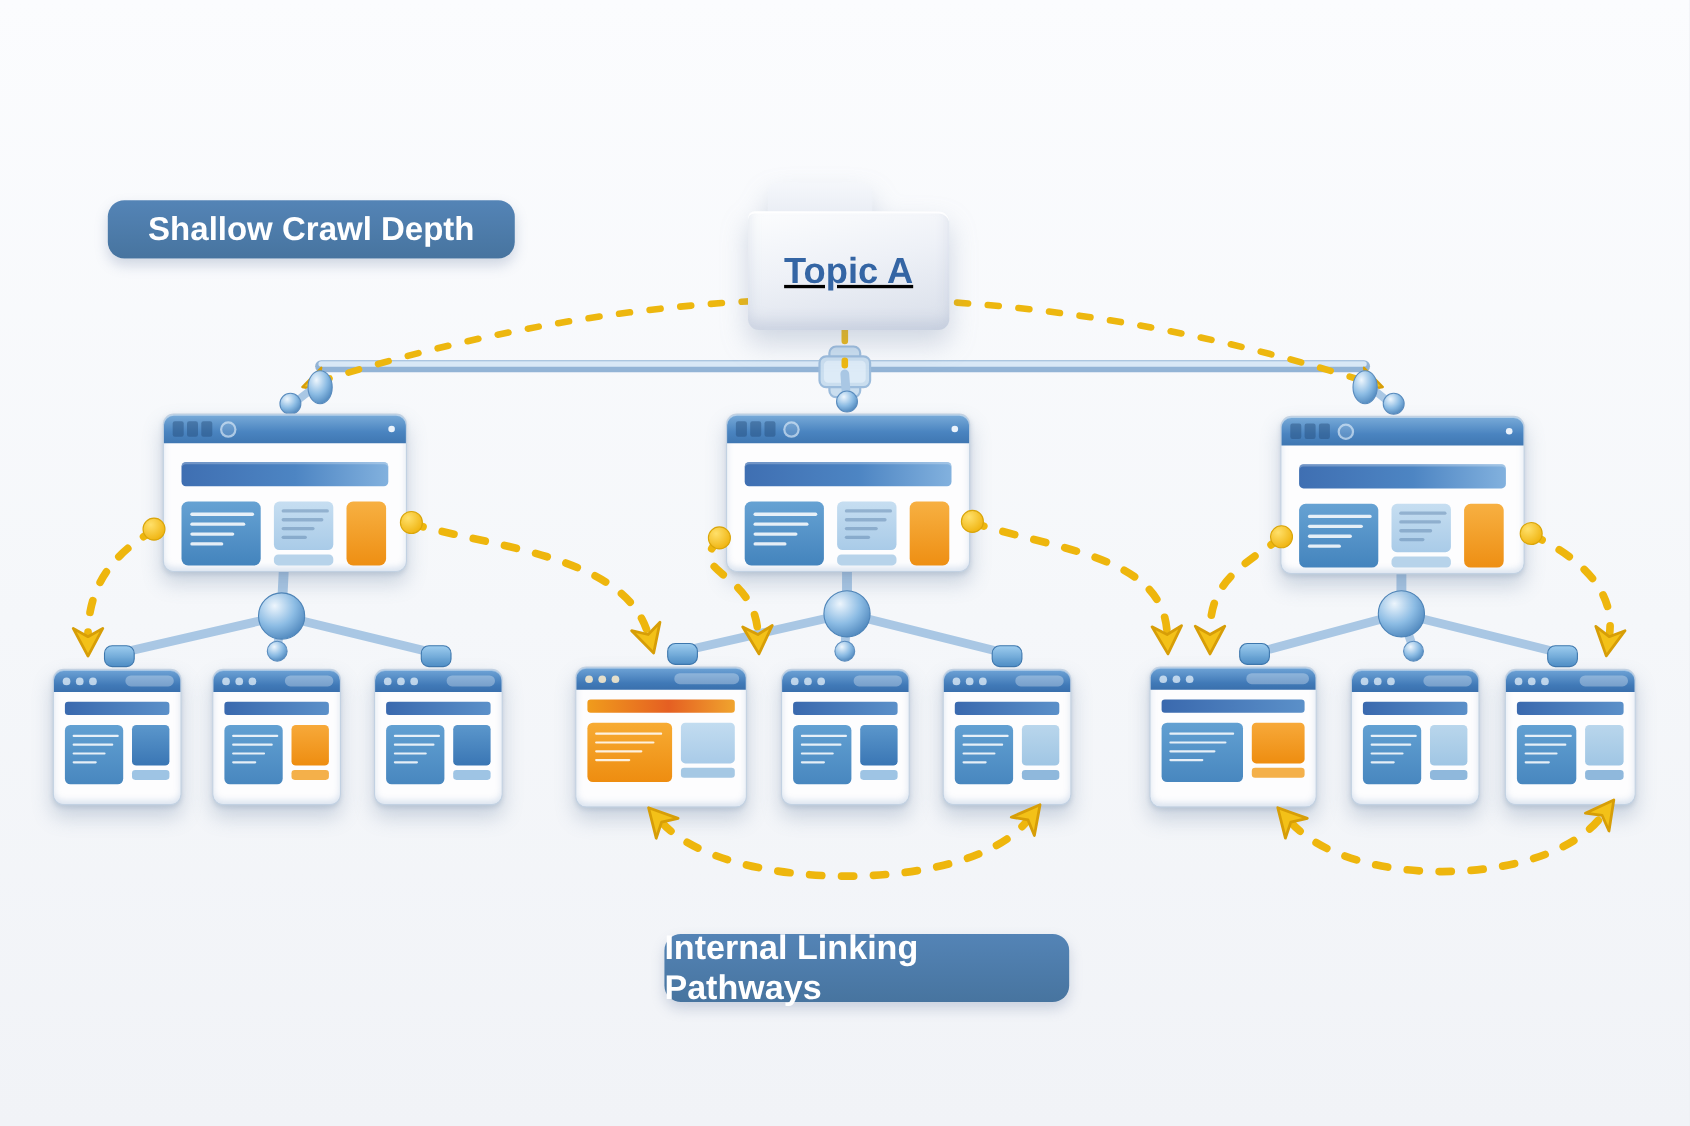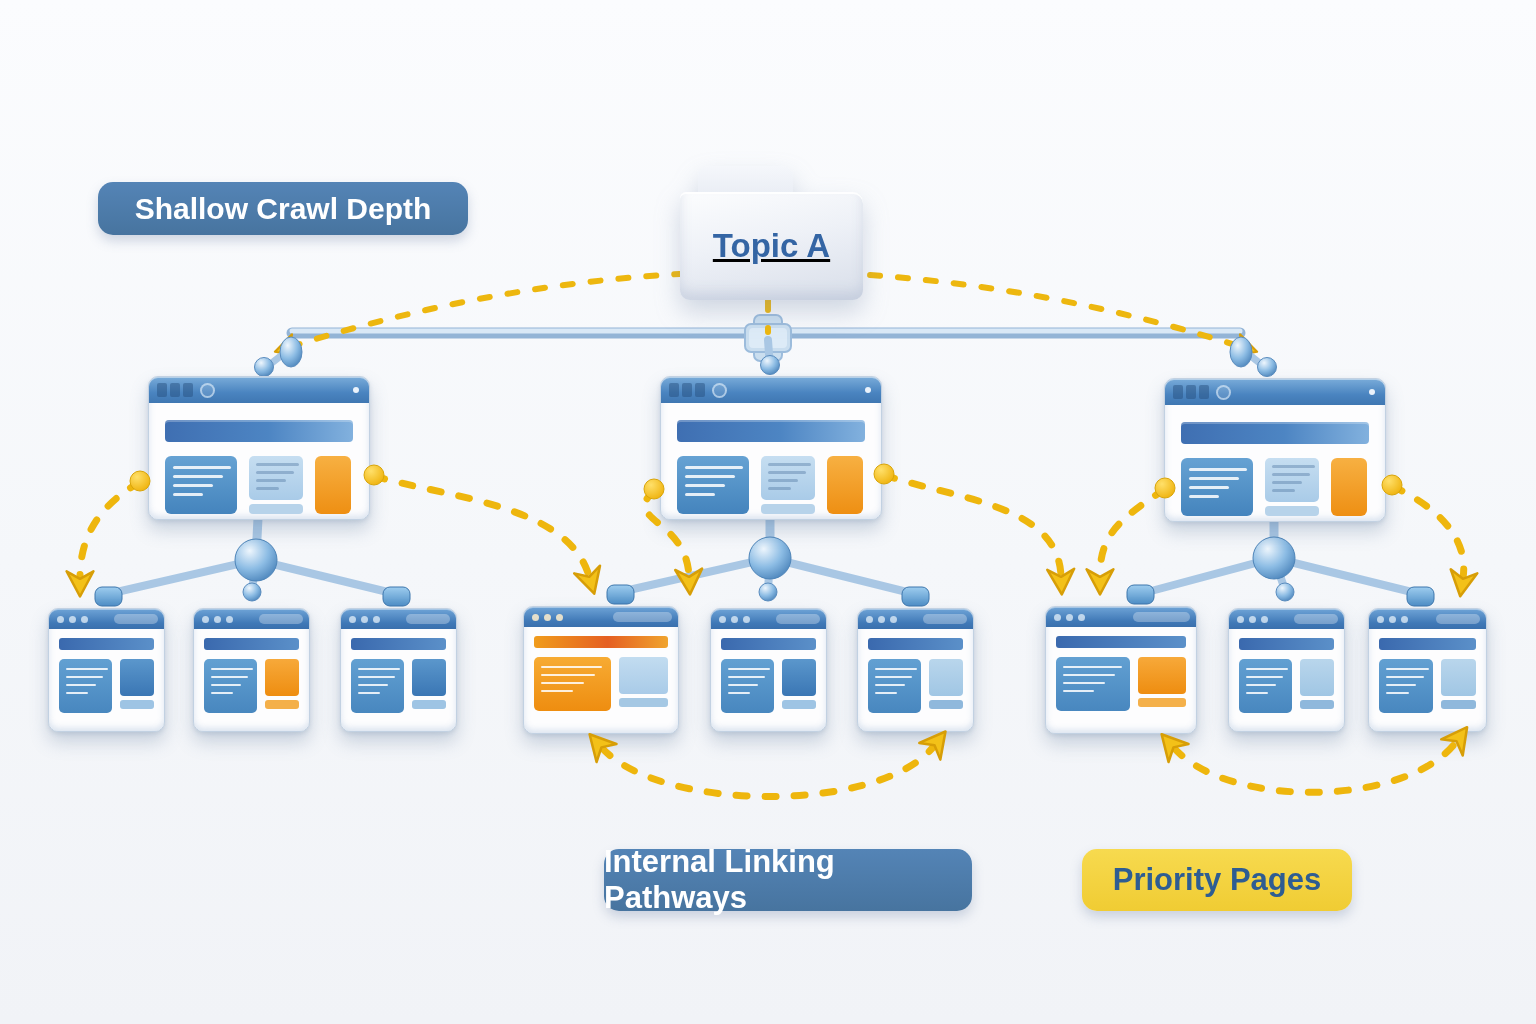--- a/index.html
+++ b/index.html
@@ -226,21 +226,20 @@
       <circle cx="374" cy="475" r="10" fill="url(#dotG)" stroke="#d9a50a"></circle>
       <circle cx="654" cy="489" r="10" fill="url(#dotG)" stroke="#d9a50a"></circle>
       <circle cx="884" cy="474" r="10" fill="url(#dotG)" stroke="#d9a50a"></circle>
       <circle cx="1165" cy="488" r="10" fill="url(#dotG)" stroke="#d9a50a"></circle>
       <circle cx="1392" cy="485" r="10" fill="url(#dotG)" stroke="#d9a50a"></circle>
     </g>
   </svg>
 
   <div class="badge badge-blue" id="badge-shallow">Shallow Crawl Depth</div>
   <div class="badge badge-blue" id="badge-linking">Internal Linking Pathways</div>
-  <div class="badge badge-yellow" id="badge-priority">Priority Pages</div>
 
 <div class="window main" style="left:148px;top:376px">
   <div class="m-title">
     <span class="sq"></span>
     <span class="sq"></span>
     <span class="sq"></span>
     <span class="circ"></span>
     <span class="rdot"></span>
   </div>
   <div class="m-header"></div>

